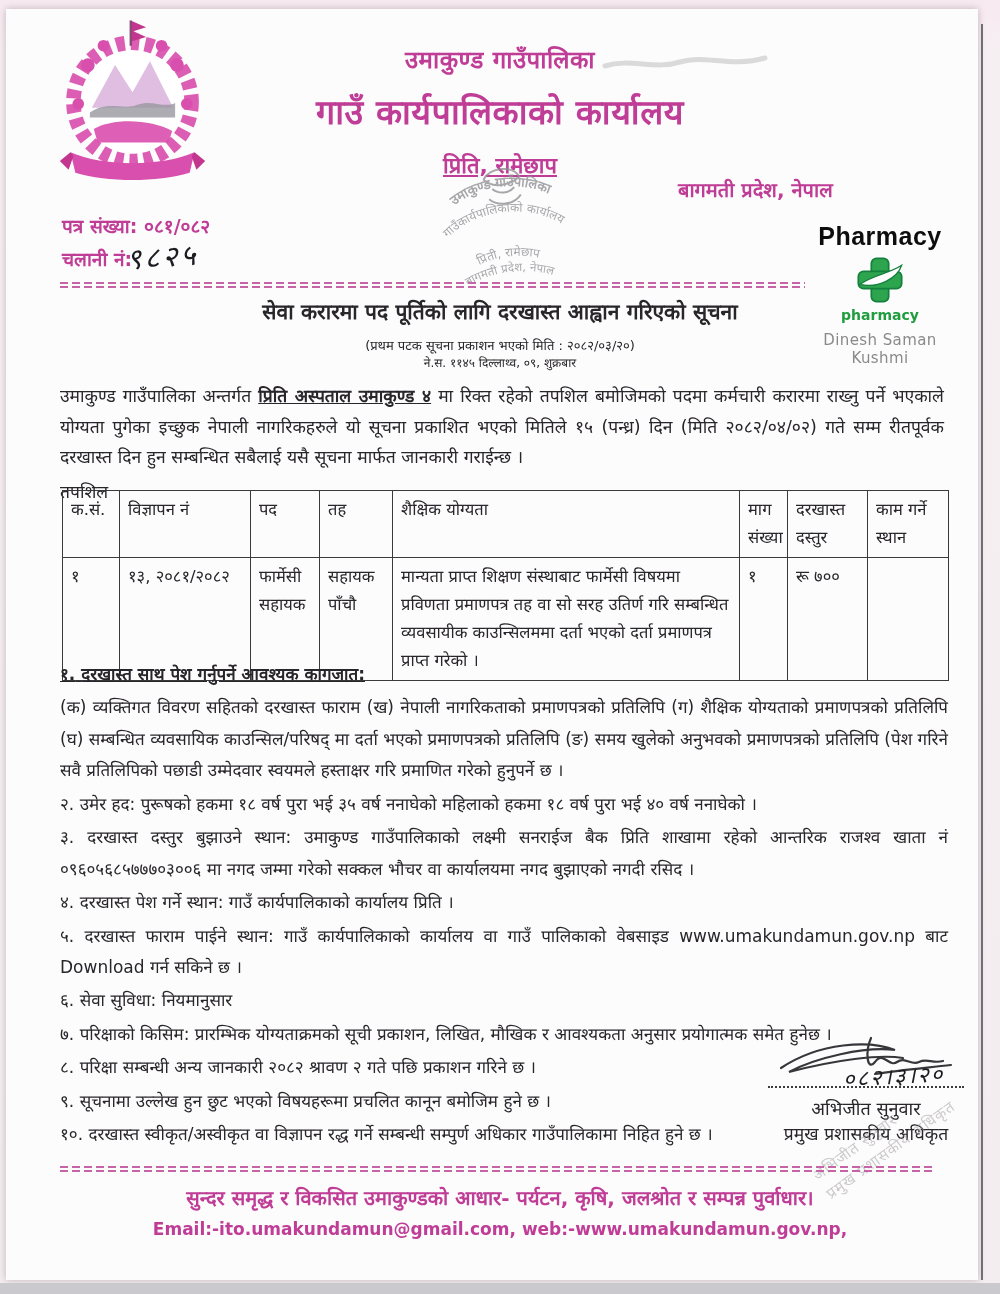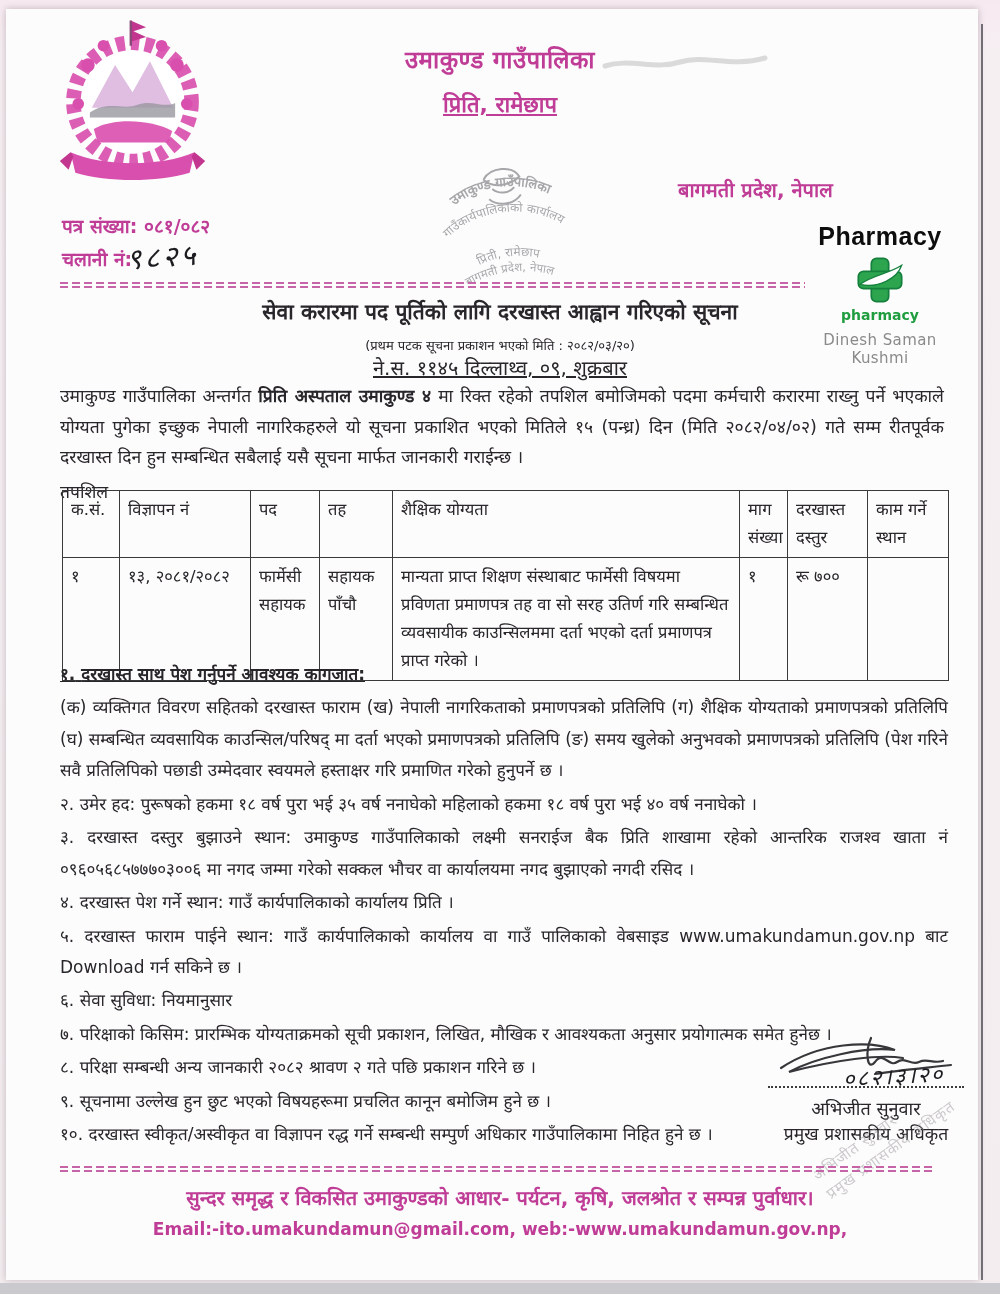--- a/index.html
+++ b/index.html
@@ -44,26 +44,26 @@
       repeating-linear-gradient(90deg,#c565a8 0 8px, rgba(0,0,0,0) 8px 12px) top/100% 2px no-repeat,
       repeating-linear-gradient(90deg,#c565a8 0 8px, rgba(0,0,0,0) 8px 12px) bottom/100% 2px no-repeat;
   }
   .sep-top { left:60px; top:282px; width:745px; }
   .sep-bottom { left:60px; top:1166px; width:872px; }
 
   
   .title-block { position:absolute; top:297px; left:0; width:100%; text-align:center; }
   .n-title { font-size:21px; font-weight:bold; margin-bottom:11px; }
   .n-pub { font-size:13px; }
-  .n-date { font-size:20px;text-decoration:underline; }
+  .n-date { font-size:12px; }
 
   
   .body-block { position:absolute; left:60px; top:381px; width:884px; }
   .body-block p { margin:0; font-size:17.5px; line-height:1.75; text-align:justify; }
-  .u { font-weight:bold; }
+  .u { text-decoration:underline; font-weight:bold; }
   .tapashil { font-size:17.5px; margin-top:6px; }
 
   
   table.notice-table { position:absolute; left:62px; top:490px; width:886px; border-collapse:collapse; table-layout:fixed; }
   .notice-table th, .notice-table td {
     border:1.6px solid #3a3a3a; padding:5px 8px; vertical-align:top;
     font-size:16.5px; line-height:1.7; font-weight:normal; text-align:left; color:#28262b;
   }
   .notice-table thead th { height:44px; }
   .notice-table tbody td { height:104px; }
@@ -107,20 +107,21 @@
     <path d="M38 96 L62 52 L80 80 L98 48 L122 96 Z" fill="#d9b3dd" opacity=".85"></path>
     <path d="M36 101 C55 88 70 99 85 93 C100 87 112 97 124 91 L124 106 L36 106 Z" fill="#9a97a0" opacity=".8"></path>
     <path d="M40 118 C60 106 100 108 121 120 L117 132 L44 132 Z" fill="#d94fae" opacity=".9"></path>
     <path d="M16 142 C50 157 110 157 144 142 L139 163 C105 173 55 173 21 163 Z" fill="#d94fae"></path>
     <path d="M16 142 l-11 9 9 9 5 -14 z" fill="#c2368f"></path>
     <path d="M144 142 l11 9 -9 9 -5 -14 z" fill="#c2368f"></path>
   </svg>
 
   <div class="header-center">
     <div class="h-muni magenta">उमाकुण्ड गाउँपालिका</div>
+    <div class="h-office magenta">गाउँ कार्यपालिकाको कार्यालय</div>
     <div class="h-place magenta">प्रिति, रामेछाप</div>
   </div>
   <div class="h-province magenta">बागमती प्रदेश, नेपाल</div>
   <div class="h-letterno magenta">पत्र संख्या: ०८१/०८२</div>
   <div class="h-chalani magenta">चलानी नं:</div>
   <div class="h-chalani-hand">९८२५</div>
 
   <svg class="smudge" viewBox="0 0 170 32">
     <path d="M5 20 C 30 12, 55 24, 80 16 C 105 8, 130 22, 165 12" stroke="#8d8d92" stroke-width="5" fill="none" stroke-linecap="round"></path>
   </svg>

